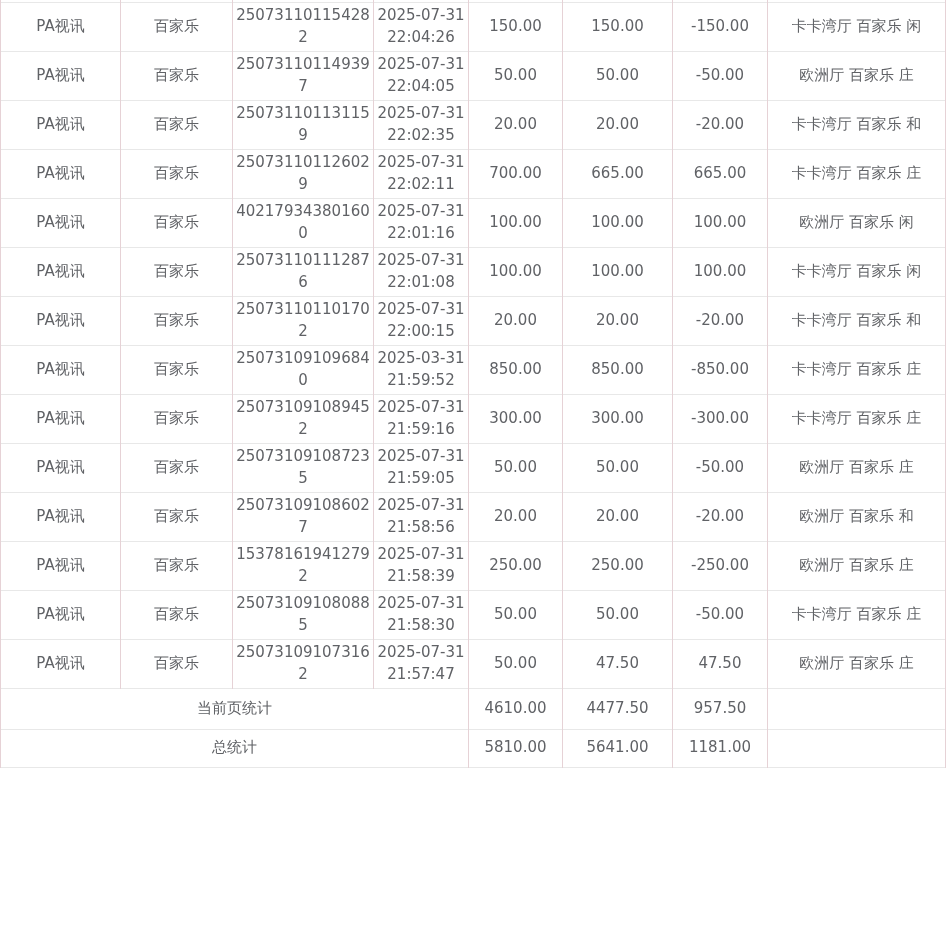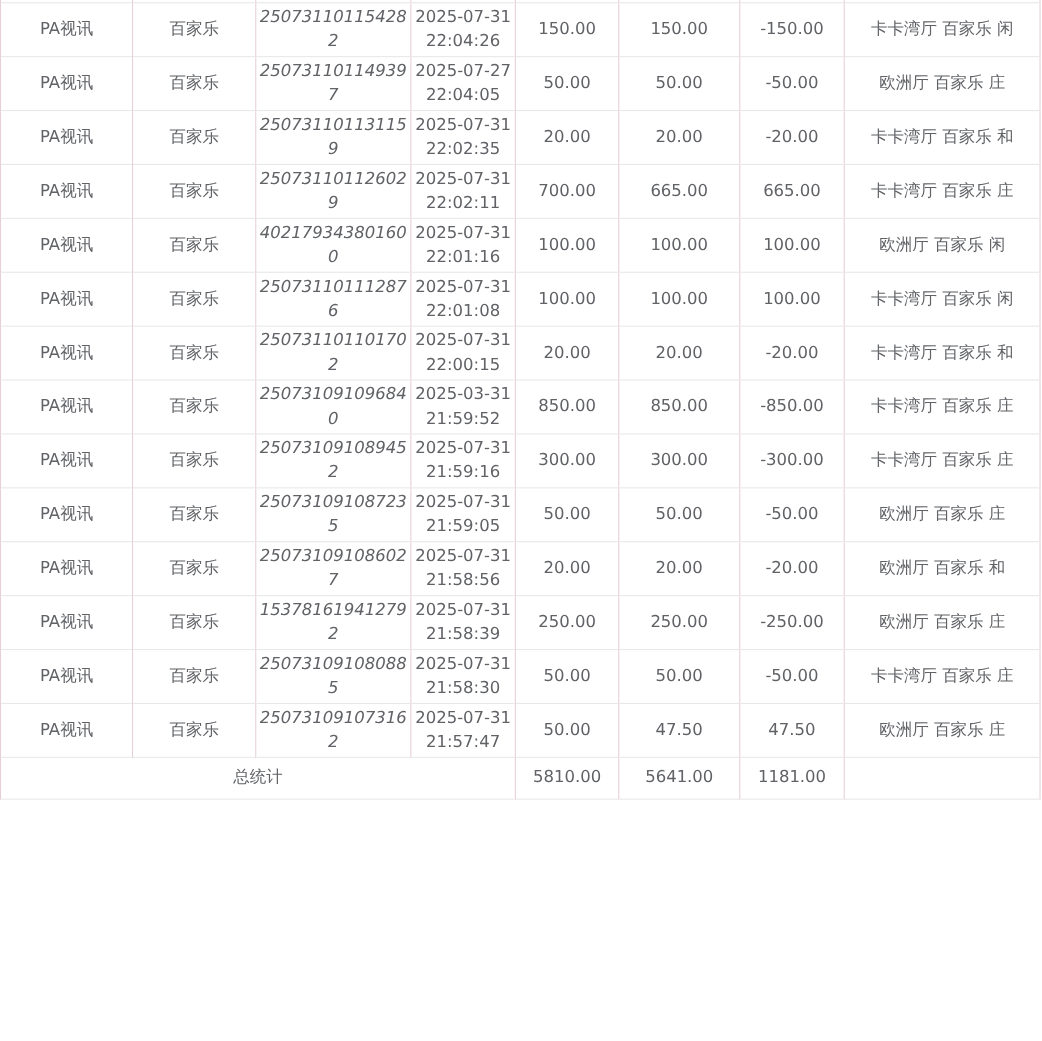--- a/index.html
+++ b/index.html
@@ -32,21 +32,20 @@
   tr{border-bottom:1px solid var(--hborder);}
   tr.spacer-row td{height:2px;padding:0;font-size:0;line-height:0;}
   tr.data-row{height:49px;}
   tr.summary-row-current td{height:41px;}
   tr.summary-row-total td{height:38px;margin-top:36px;}
   .order-no{
     display:inline-block;
     width:135px;
     word-break:break-all;
     font-family:"DejaVu Sans",sans-serif;
-    font-style:italic;
   }
   .dt-cell{word-break:normal;}
 </style>
 </head>
 <body>
 
 <table class="records">
   <colgroup>
     <col style="width:120px">
     <col style="width:112px">
@@ -76,21 +75,21 @@
     <td class="dt-cell">2025-07-31 22:04:26</td>
     <td>150.00</td>
     <td>150.00</td>
     <td>-150.00</td>
     <td>卡卡湾厅 百家乐 闲</td>
   </tr>
       <tr class="data-row">
     <td>PA视讯</td>
     <td>百家乐</td>
     <td><span class="order-no">250731101149397</span></td>
-    <td class="dt-cell">2025-07-27 22:04:05</td>
+    <td class="dt-cell">2025-07-31 22:04:05</td>
     <td>50.00</td>
     <td>50.00</td>
     <td>-50.00</td>
     <td>欧洲厅 百家乐 庄</td>
   </tr>
       <tr class="data-row">
     <td>PA视讯</td>
     <td>百家乐</td>
     <td><span class="order-no">250731101131159</span></td>
     <td class="dt-cell">2025-07-31 22:02:35</td>
@@ -202,20 +201,27 @@
       <tr class="data-row">
     <td>PA视讯</td>
     <td>百家乐</td>
     <td><span class="order-no">250731091073162</span></td>
     <td class="dt-cell">2025-07-31 21:57:47</td>
     <td>50.00</td>
     <td>47.50</td>
     <td>47.50</td>
     <td>欧洲厅 百家乐 庄</td>
   </tr>
+      <tr class="summary-row-current" id="summary-current">
+      <td colspan="4">当前页统计</td>
+      <td>4610.00</td>
+      <td>4477.50</td>
+      <td>957.50</td>
+      <td></td>
+    </tr>
     <tr class="summary-row-total">
       <td colspan="4">总统计</td>
       <td>5810.00</td>
       <td>5641.00</td>
       <td>1181.00</td>
       <td></td>
     </tr>
   </tbody>
 </table>
 

